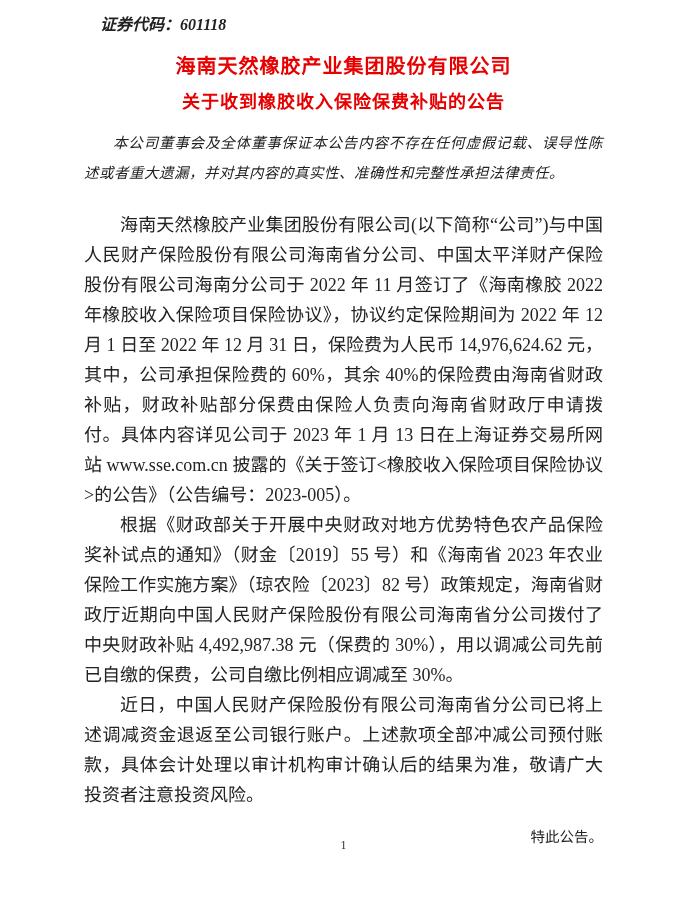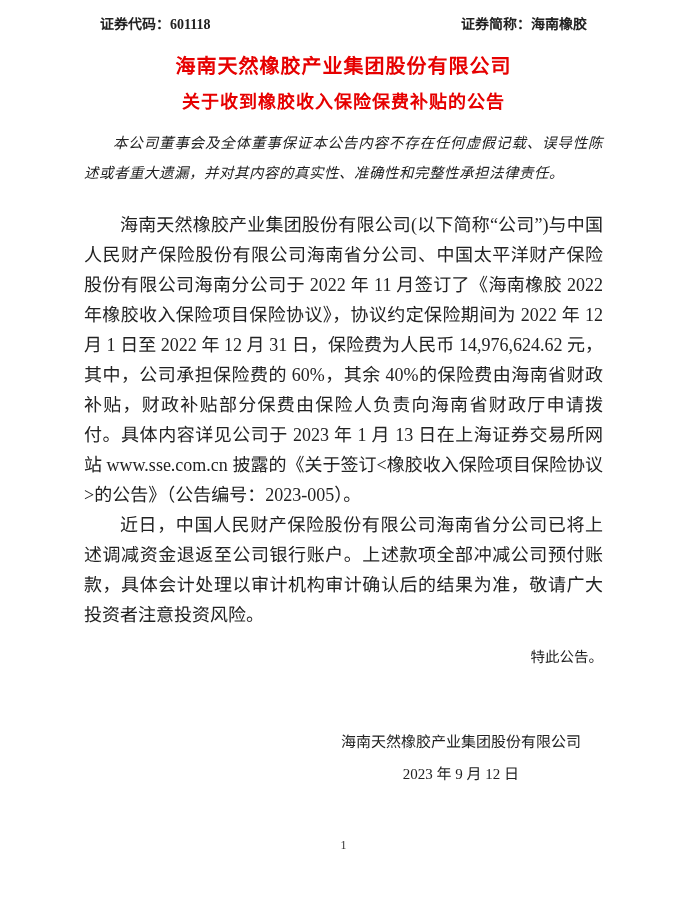--- a/index.html
+++ b/index.html
@@ -13,24 +13,25 @@
     padding: 14px 84px 0 84px;
     font-family: "Liberation Serif", "DejaVu Serif", serif;
     color: #222222;
     overflow: hidden;
   }
   .sec-header {
     display: flex;
     justify-content: space-between;
     align-items: baseline;
     font-weight: bold;
-    font-size: 14px;
+    font-size: 16px;
     line-height: 22px;
     padding: 0 16px;
     white-space: nowrap;
+    font-style: italic;
   }
   .sec-header .item { display: inline-block; }
   .doc-title-1, .doc-title-2 {
     margin: 0;
     text-align: center;
     color: #e60000;
     font-family: "Liberation Sans", "DejaVu Sans", sans-serif;
     font-weight: bold;
   }
   .doc-title-1 { font-size: 20px; line-height: 28px; margin-top: 16px; letter-spacing: 1px; }
@@ -85,32 +86,30 @@
 </style>
 </head>
 <body>
 
 <div class="page">
 
   <div class="sec-header">
     <span class="item">
       <span>证券代码：</span><span>601118</span>
     </span>
-    <span class="item">
-      <span>证券简称：</span><span>海南橡胶</span>
-    </span>
   </div>
 
   <h1 class="doc-title-1">海南天然橡胶产业集团股份有限公司</h1>
   <h1 class="doc-title-2">关于收到橡胶收入保险保费补贴的公告</h1>
 
   <p class="disclaimer">本公司董事会及全体董事保证本公告内容不存在任何虚假记载、误导性陈述或者重大遗漏，并对其内容的真实性、准确性和完整性承担法律责任。</p>
 
   <div class="body-text">
     <p>海南天然橡胶产业集团股份有限公司(以下简称“公司”)与中国人民财产保险股份有限公司海南省分公司、中国太平洋财产保险股份有限公司海南分公司于 2022 年 11 月签订了《海南橡胶 2022 年橡胶收入保险项目保险协议》，协议约定保险期间为 2022 年 12 月 1 日至 2022 年 12 月 31 日，保险费为人民币 14,976,624.62 元，其中，公司承担保险费的 60%，其余 40%的保险费由海南省财政补贴，财政补贴部分保费由保险人负责向海南省财政厅申请拨付。具体内容详见公司于 2023 年 1 月 13 日在上海证券交易所网站 www.sse.com.cn 披露的《关于签订&lt;橡胶收入保险项目保险协议&gt;的公告》（公告编号：2023-005）。</p>
+    <p>根据《财政部关于开展中央财政对地方优势特色农产品保险奖补试点的通知》（财金〔2019〕55 号）和《海南省 2023 年农业保险工作实施方案》（琼农险〔2023〕82 号）政策规定，海南省财政厅近期向中国人民财产保险股份有限公司海南省分公司拨付了中央财政补贴 4,492,987.38 元（保费的 30%），用以调减公司先前已自缴的保费，公司自缴比例相应调减至 30%。</p>
     <p>近日，中国人民财产保险股份有限公司海南省分公司已将上述调减资金退返至公司银行账户。上述款项全部冲减公司预付账款，具体会计处理以审计机构审计确认后的结果为准，敬请广大投资者注意投资风险。</p>
   </div>
 
   <p class="closing">特此公告。</p>
 
   <div class="signature-wrap">
     <div class="signature">
       <div class="sig-company">海南天然橡胶产业集团股份有限公司</div>
       <div class="sig-date">2023 年 9 月 12 日</div>
     </div>

